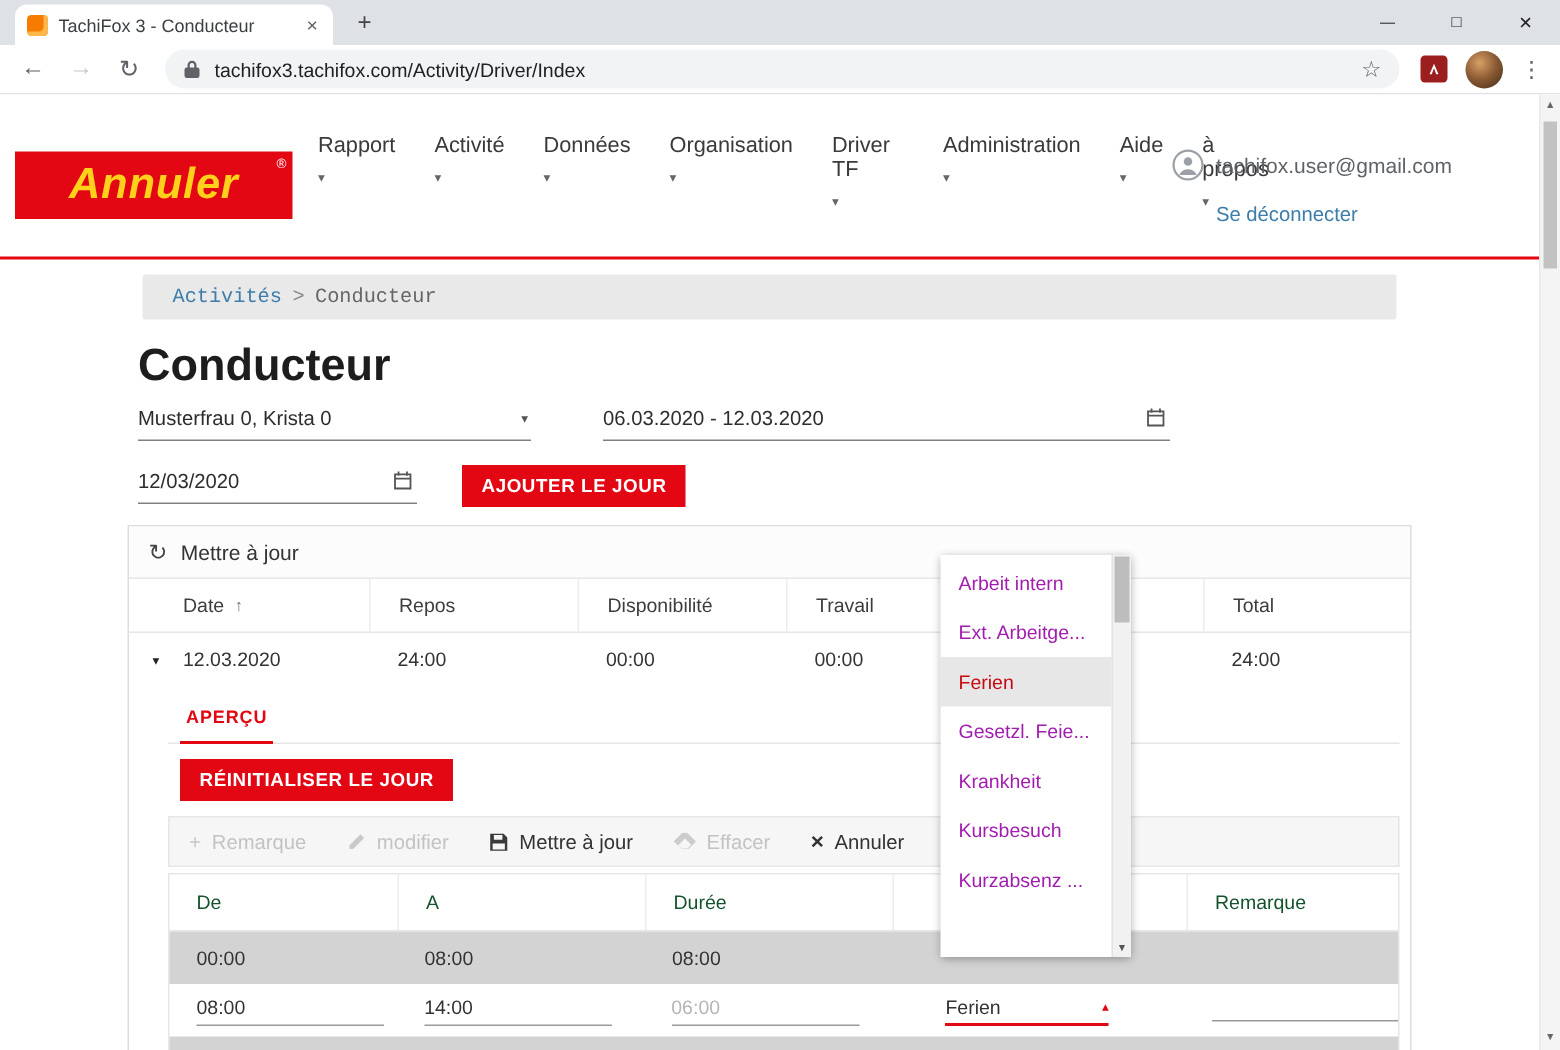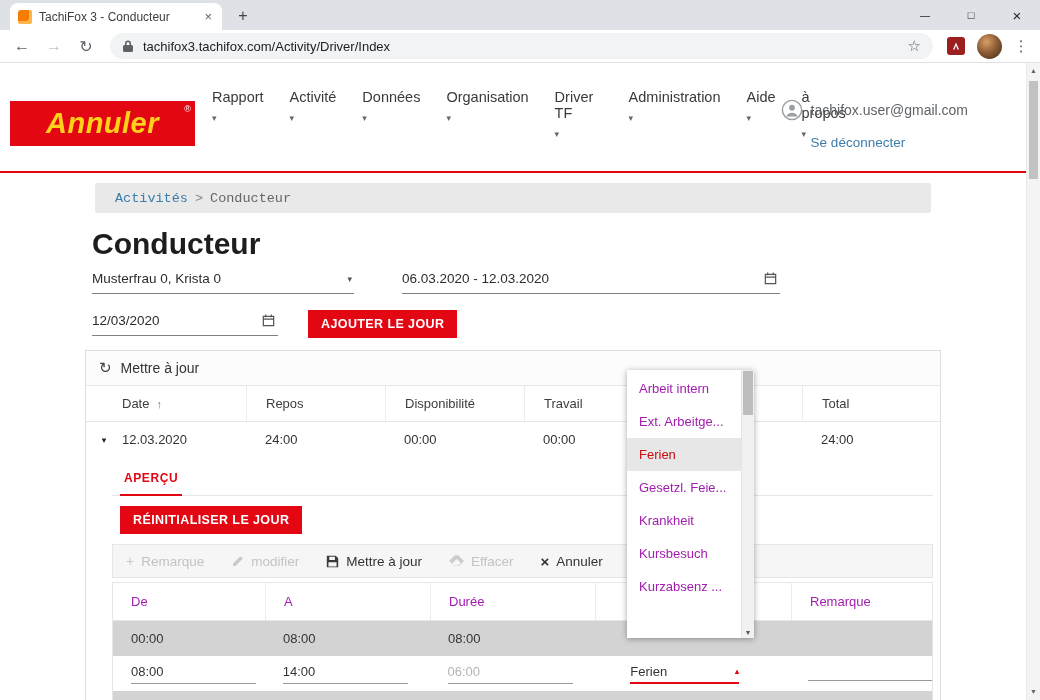--- a/index.html
+++ b/index.html
@@ -95,21 +95,21 @@
 
   .inner-toolbar { border:1px solid #e6e6e6; background:#f6f6f6; height:34px;
                    display:flex; align-items:center; gap:27px; padding:0 13px; font-size:13.5px; color:#333; }
   .tb { display:flex; align-items:center; gap:7px; }
   .tb.disabled { color:#c3c3c3; }
   .tbi { font-size:14px; }
   .tbi.cancel { font-weight:bold; font-size:15px; }
   .tb.disabled .tbi { color:#c9c9c9; }
 
   .inner-table { border:1px solid #e6e6e6; margin-top:4px; font-size:13px; color:#333; }
-  .ihead { display:flex; height:38px; color:#a21caf; border-bottom:1px solid #e6e6e6; }
+  .ihead { display:flex; height:38px; color:#14532d; border-bottom:1px solid #e6e6e6; }
   .ih { display:flex; align-items:center; height:100%; padding-left:18px; border-left:1px solid #ececec; }
   .ih:first-child { border-left:0; }
   .irow { display:flex; align-items:center; height:35px; }
   .irow.gray { background:#d3d3d3; }
   .ic { padding-left:18px; }
   .w-de { width:152px; } .w-a { width:165px; } .w-duree { width:165px; } .w-type { width:196px; } .w-rem { flex:1; }
   .ic.w-type { padding-left:36px; }
   .uline { display:inline-block; width:125px; border-bottom:1px solid #9a9a9a; padding-bottom:4px; }
   .uline.rem { width:124px; min-height:17px; }
   .muted { color:#b5b5b5; }

